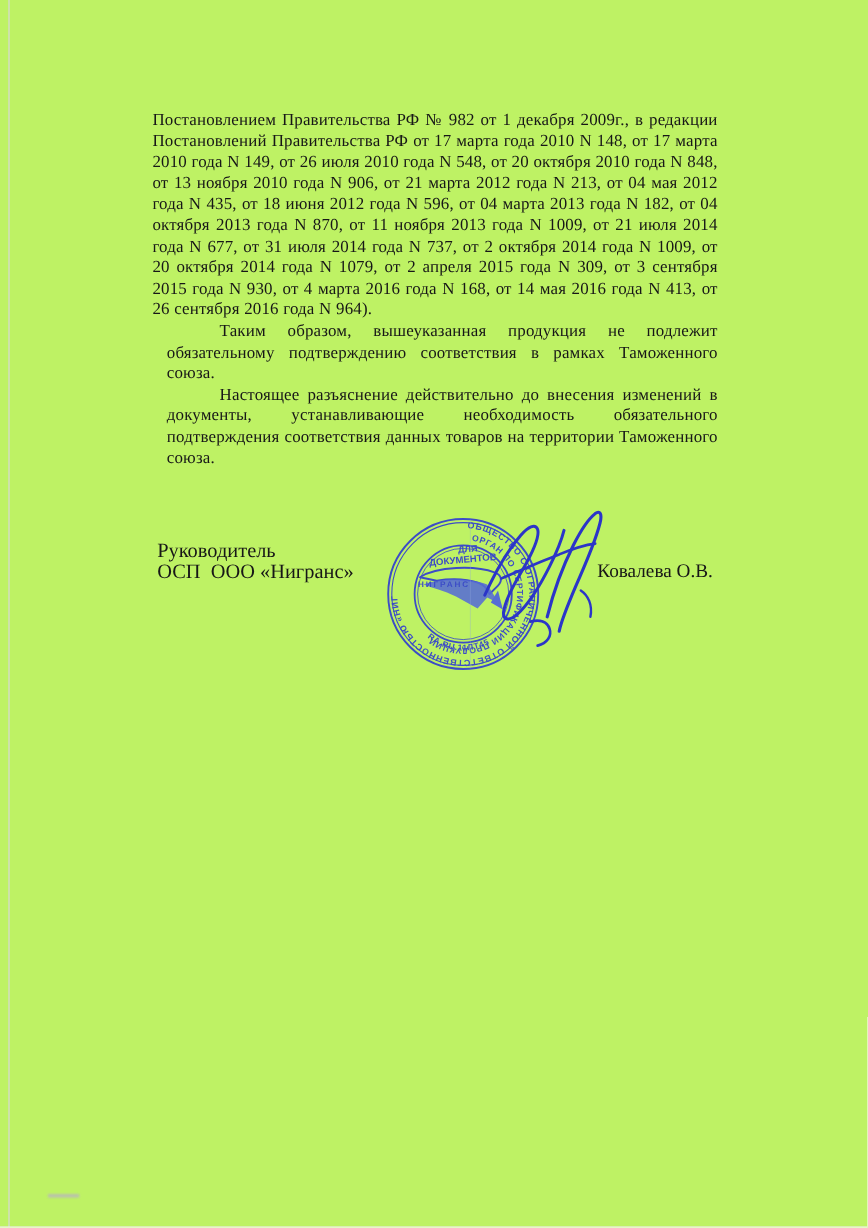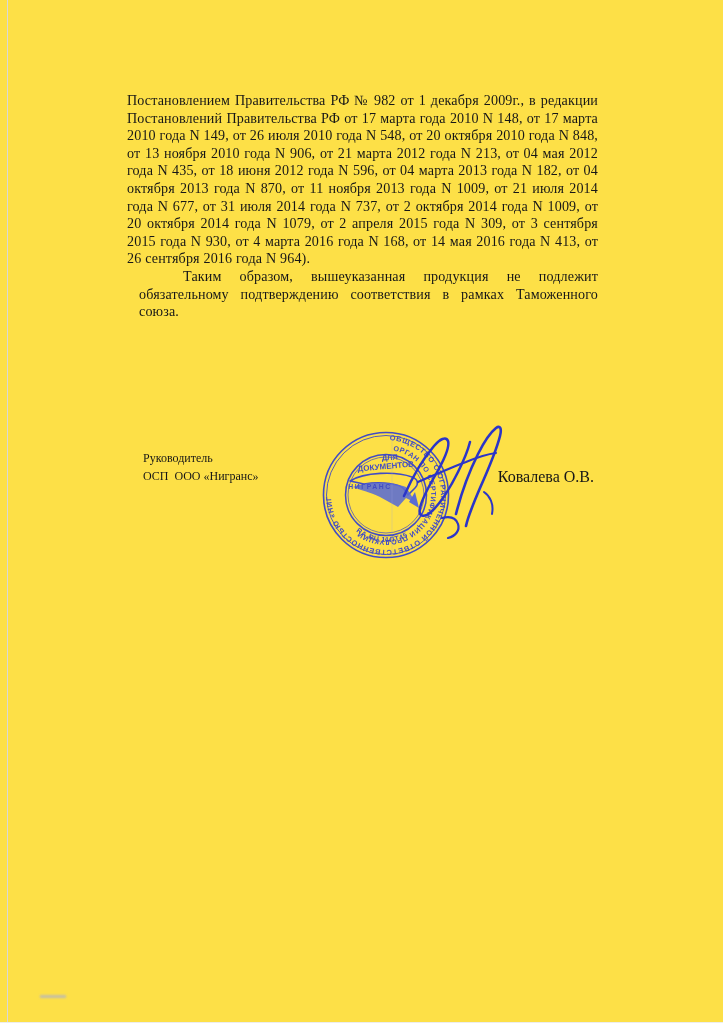--- a/index.html
+++ b/index.html
@@ -10,21 +10,21 @@
   }
   body {
     font-family: "Liberation Serif", "DejaVu Serif", serif;
     color: #1a1a1a;
   }
 
   #page {
     position: relative;
     width: 723px;
     height: 1023px;
-    background: #fde047;
+    background: #bef264;
     overflow: hidden;
   }
 
   
   .scan-edge-left {
     position: absolute;
     left: 7px;
     top: 0;
     width: 1px;
     height: 1023px;
@@ -74,23 +74,23 @@
   
   .sign-block {
     position: absolute;
     left: 127px;
     top: 450px;
     width: 471px;
     height: 44px;
   }
   .sign-left {
     position: absolute;
-    left: 16px;
+    left: 4px;
     top: 0;
-    font-size: 12px;
+    font-size: 17px;
     line-height: 17.6px;
     white-space: pre;
     color: #171717;
   }
   .sign-name {
     position: absolute;
     right: 4px;
     top: 18px;
     font-size: 16px;
     line-height: 17.6px;
@@ -128,20 +128,21 @@
   <div class="scan-edge-left"></div>
   <div class="scan-edge-bottom"></div>
   <div class="scan-smudge"></div>
 
   <div class="doc-body">
 
     <p class="para">Постановлением Правительства РФ № 982 от 1 декабря 2009г., в редакции Постановлений Правительства РФ от 17 марта года 2010 N 148, от 17 марта 2010 года N 149, от 26 июля 2010 года N 548, от 20 октября 2010 года N 848, от 13 ноября 2010 года N 906, от 21 марта 2012 года N 213, от 04 мая 2012 года N 435, от 18 июня 2012 года N 596, от 04 марта 2013 года N 182, от 04 октября 2013 года N 870, от 11 ноября 2013 года N 1009, от 21 июля 2014 года N 677, от 31 июля 2014 года N 737, от 2 октября 2014 года N 1009, от 20 октября 2014 года N 1079, от 2 апреля 2015 года N 309, от 3 сентября 2015 года N 930, от 4 марта 2016 года N 168, от 14 мая 2016 года N 413, от 26 сентября 2016 года N 964).</p>
 
     <p class="para indent">Таким образом, вышеуказанная продукция не подлежит обязательному подтверждению соответствия в рамках Таможенного союза.</p>
 
+    <p class="para indent">Настоящее разъяснение действительно до внесения изменений в документы, устанавливающие необходимость обязательного подтверждения соответствия данных товаров на территории Таможенного союза.</p>
 
   </div>
 
   <div class="sign-block">
     <div class="sign-left">Руководитель
 ОСП  ООО «Нигранс»</div>
     <div class="sign-name">Ковалева О.В.</div>
   </div>
 
   <div class="seal">

